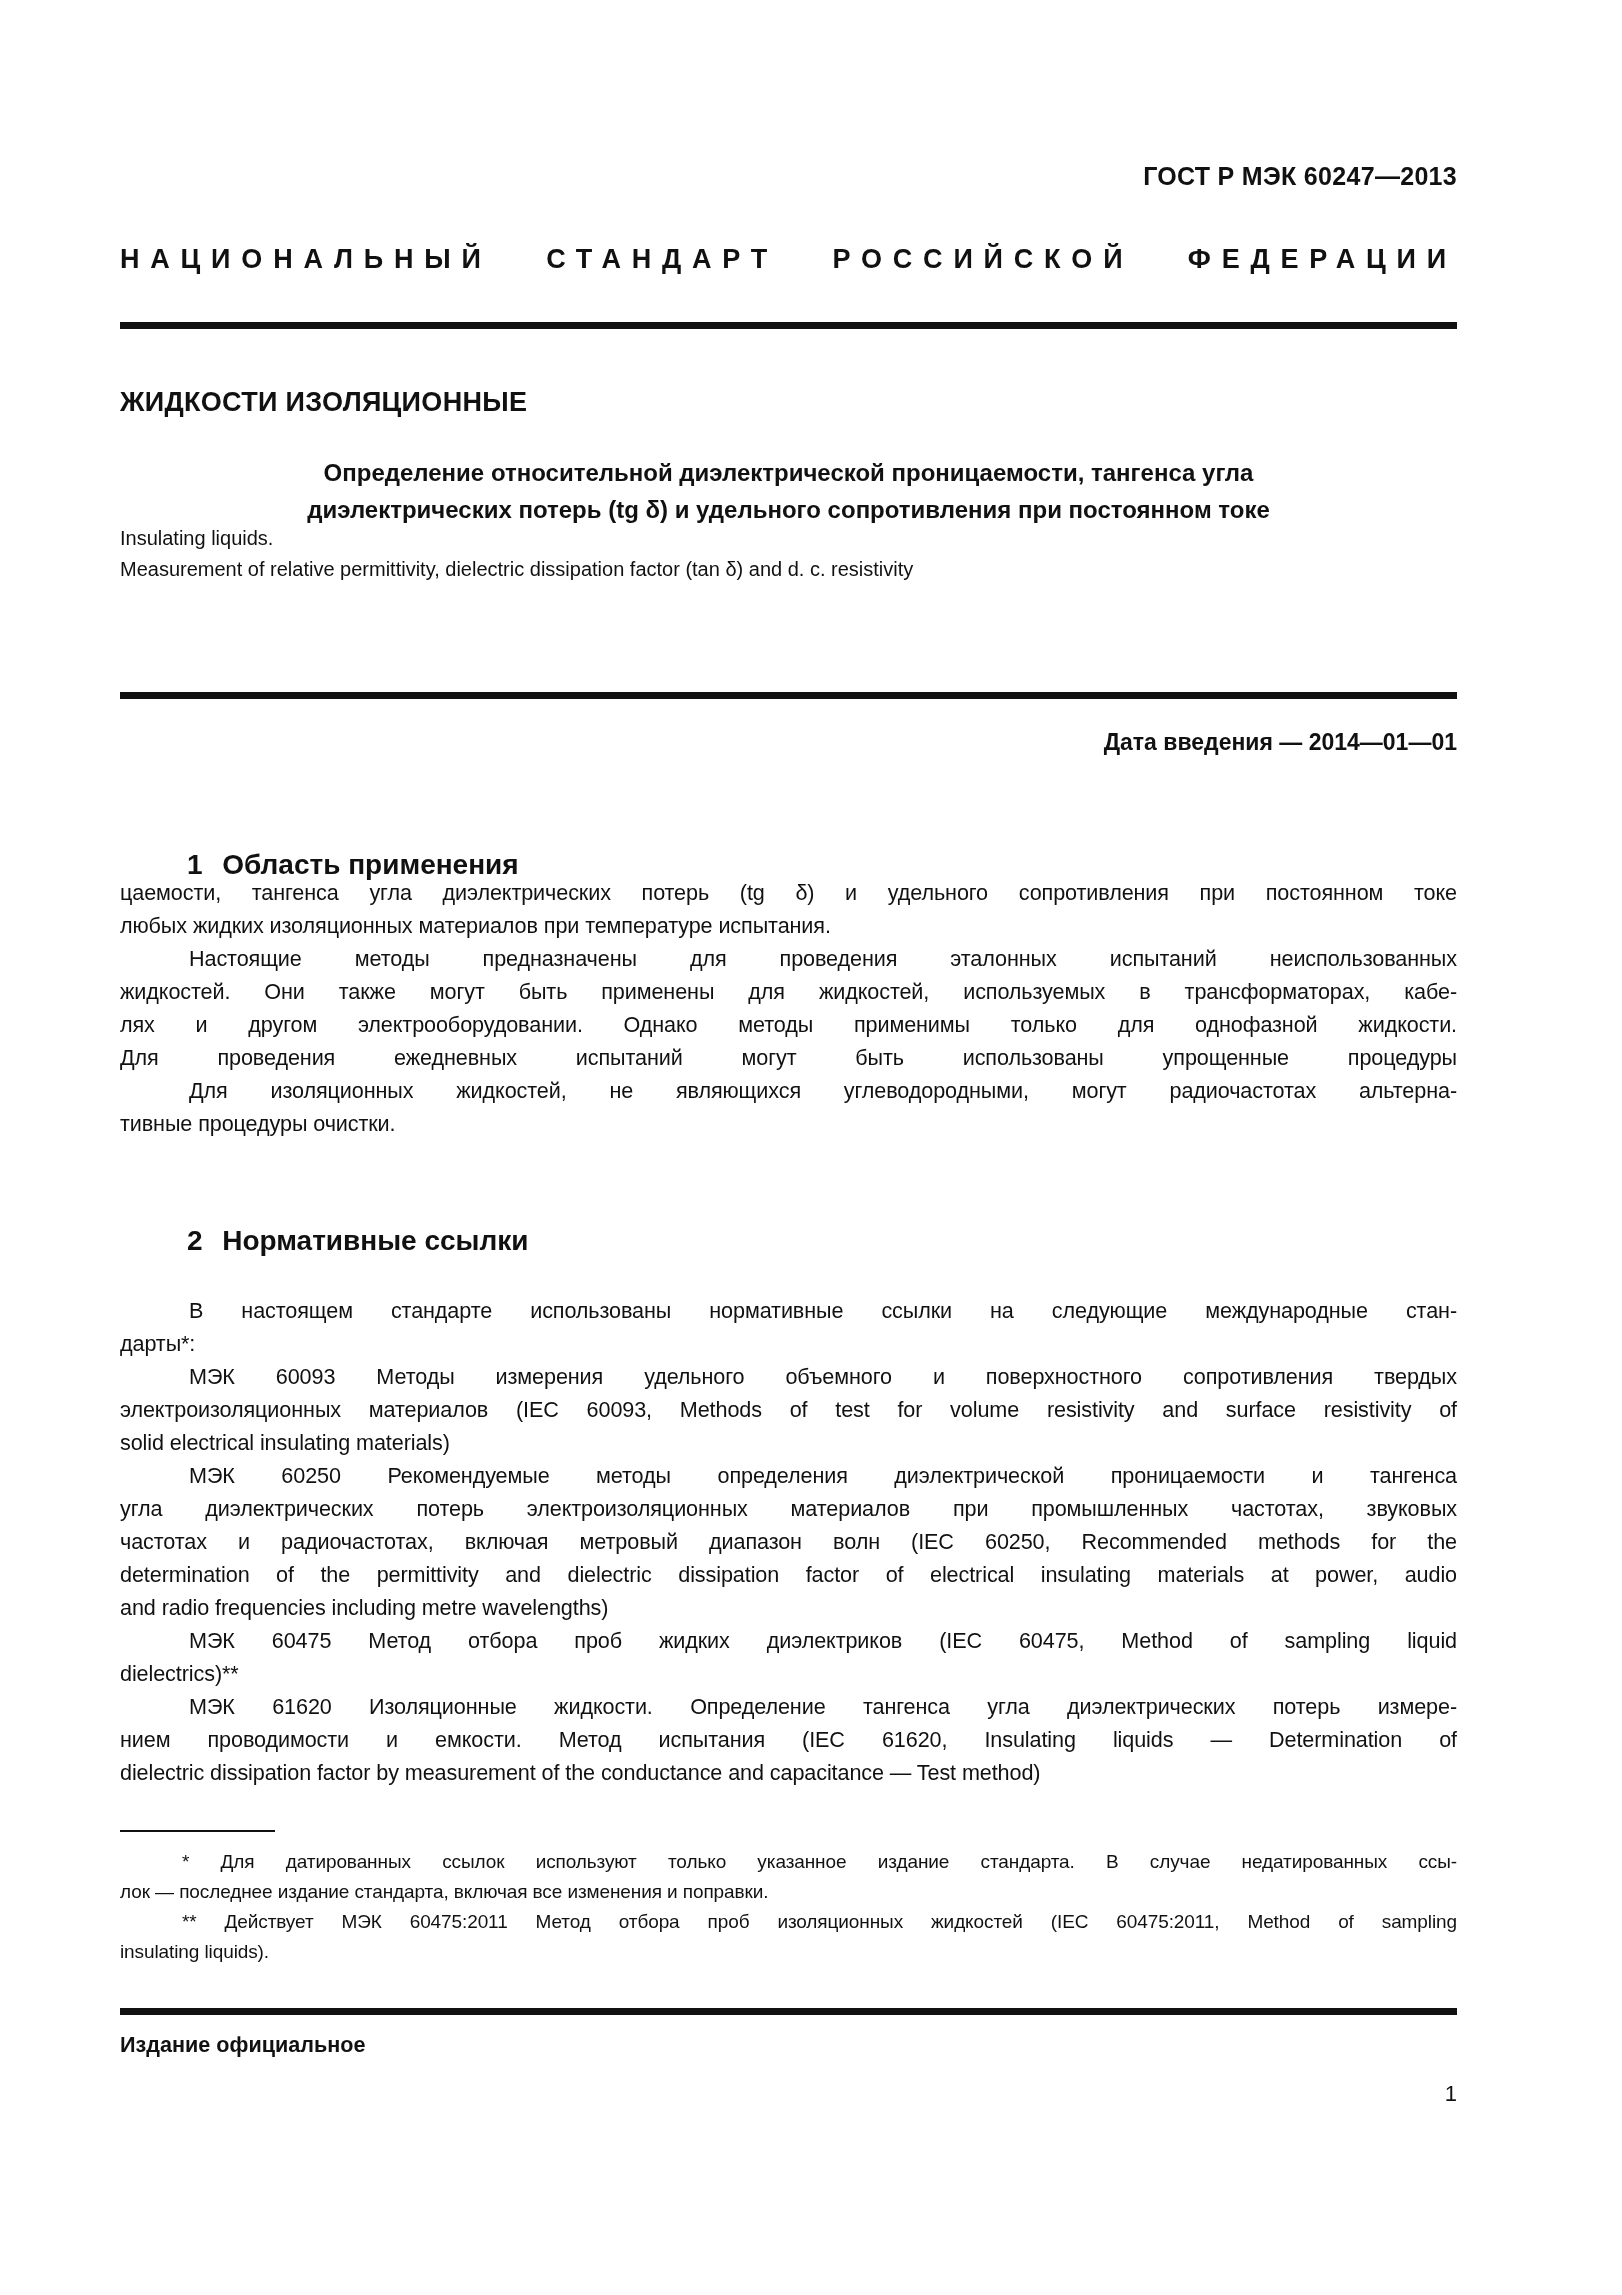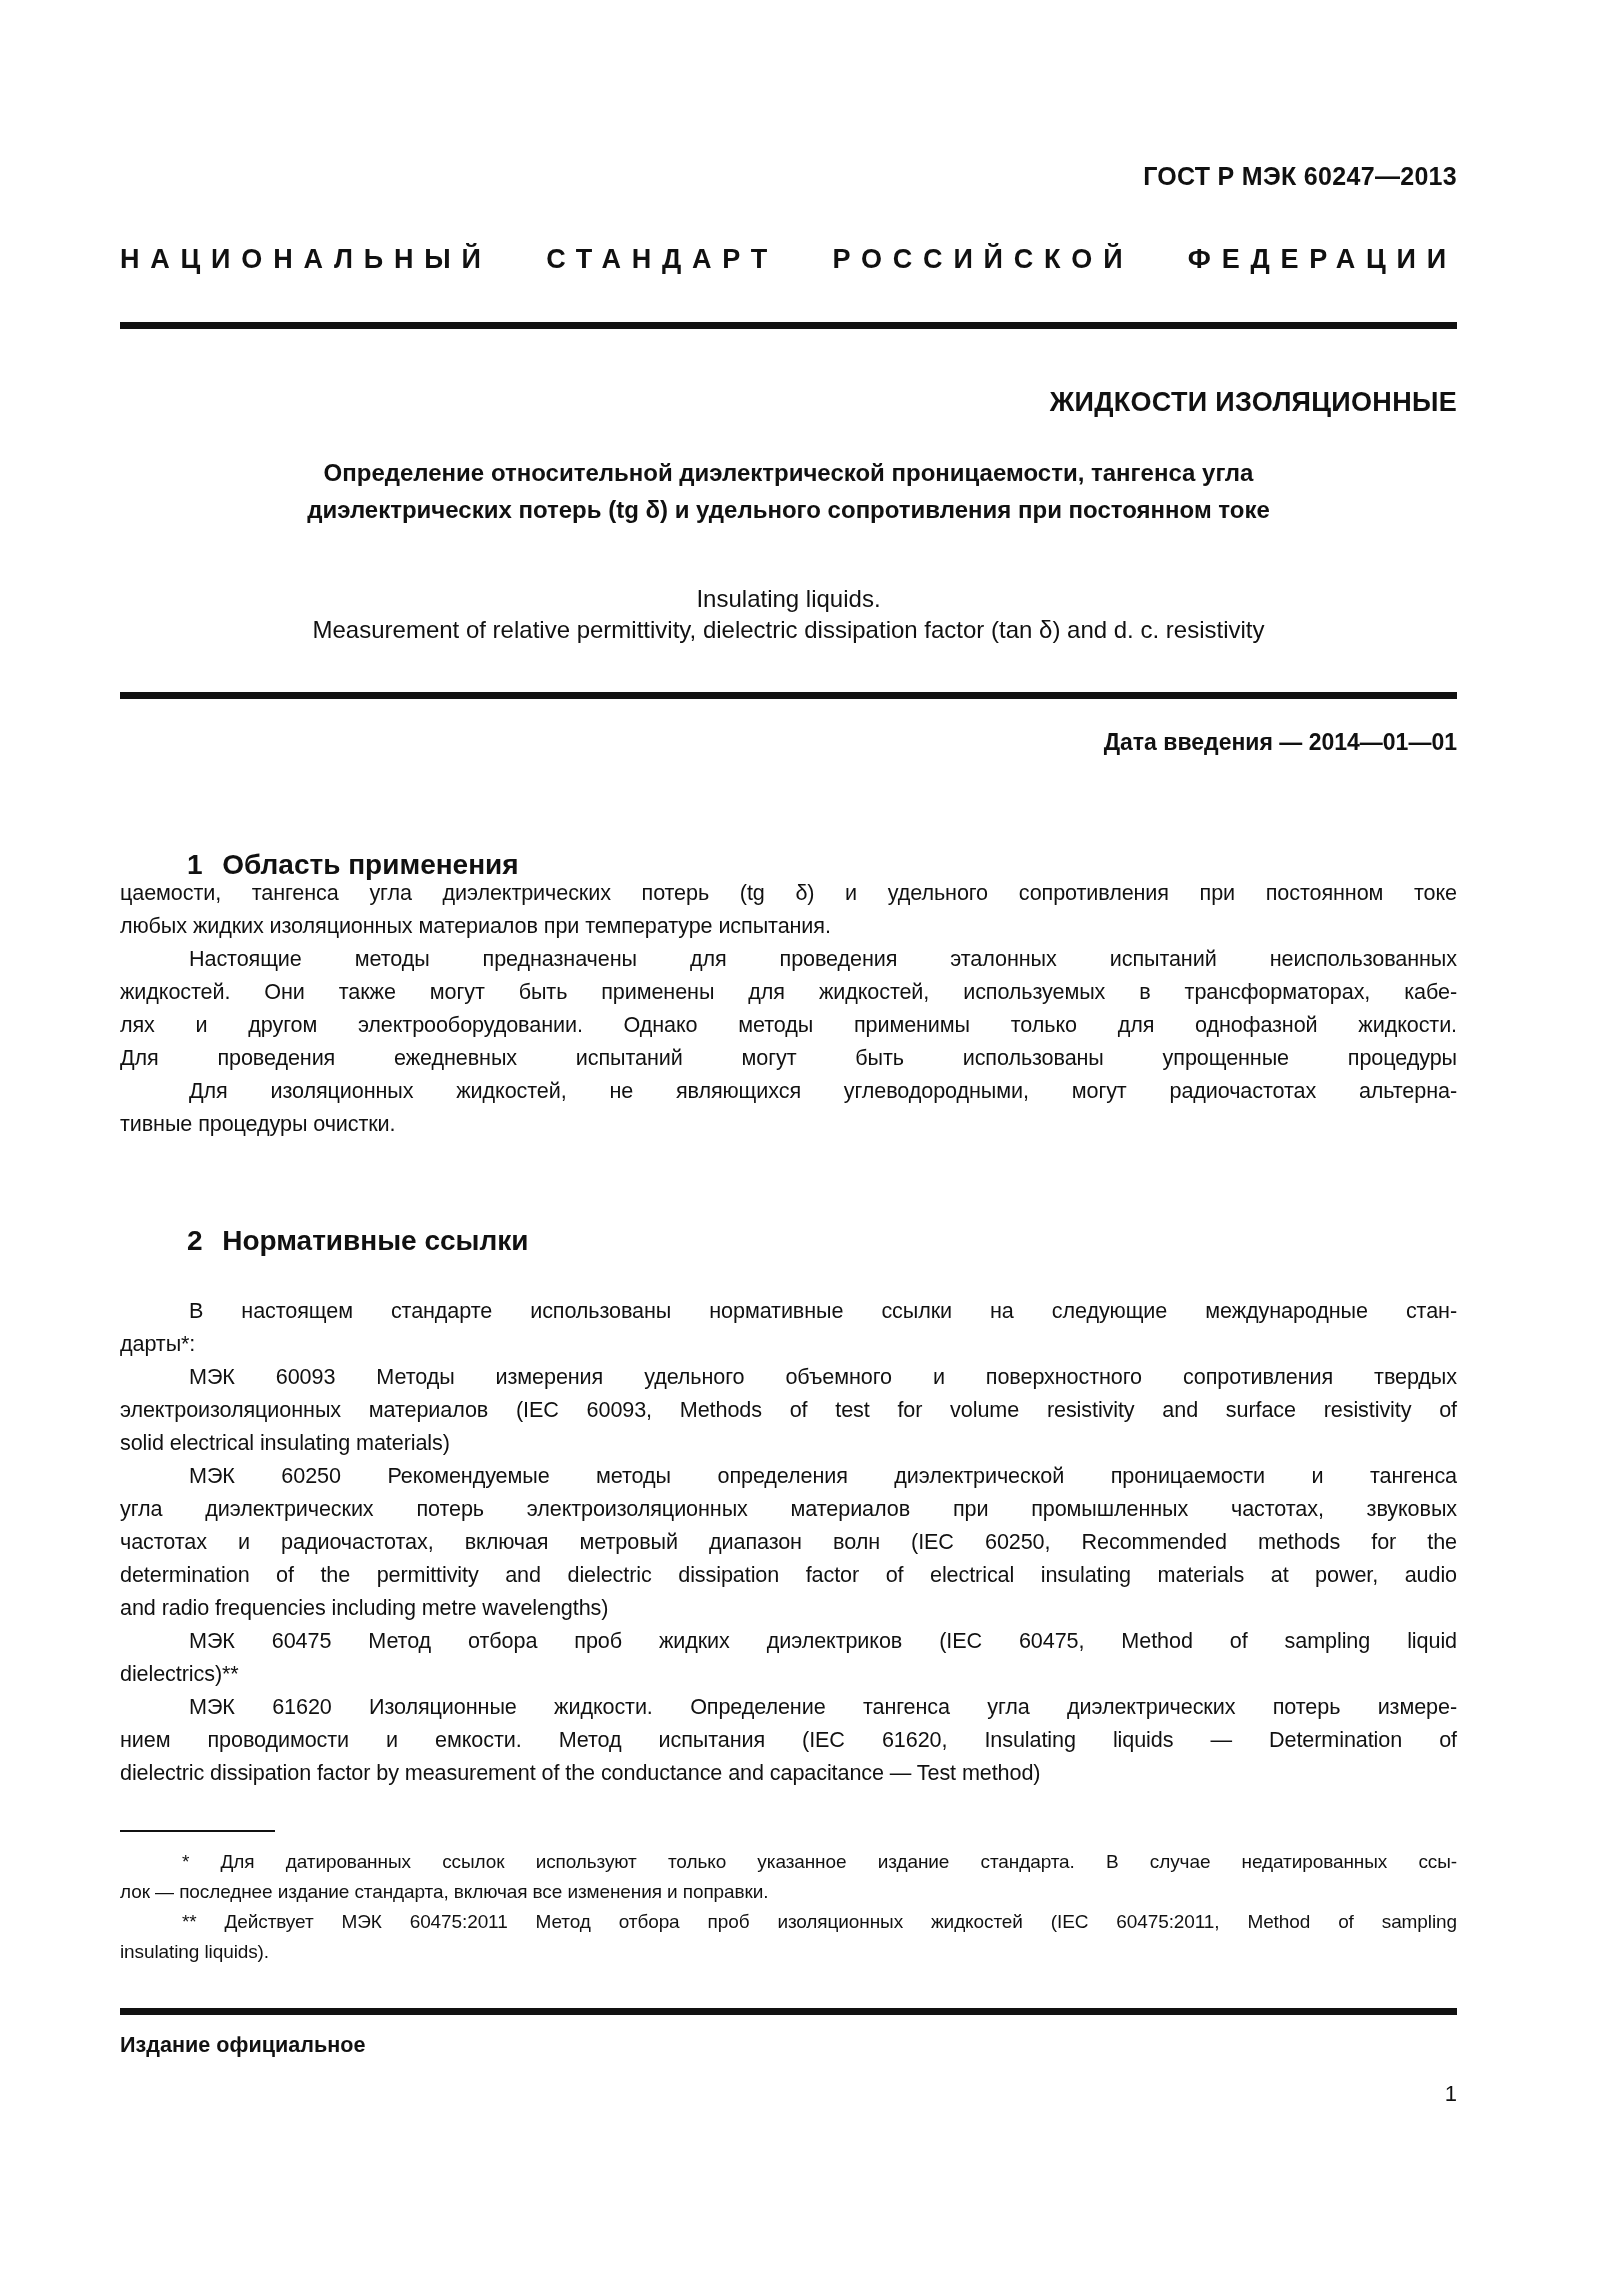--- a/index.html
+++ b/index.html
@@ -22,30 +22,30 @@
     top:244px; display:flex; justify-content:space-between;
     font-size:27px; font-weight:bold;
   }
   .banner span { letter-spacing:0.40em; white-space:nowrap; }
   .rule { background:#111; height:7.2px; }
   .rule1 { top:322px; }
   .rule2 { top:692px; }
   .rule3 { top:2008px; }
 
   .title {
-    top:387px; text-align:right;
+    top:387px; text-align:left;
     font-size:27px; font-weight:bold; letter-spacing:0.3px;
   }
   .subtitle {
     top:454px; text-align:center;
     font-size:24px; font-weight:bold; line-height:37px;
   }
   .en-sub {
-    top:583px; text-align:center;
-    font-size:24px; line-height:31px;
+    top:523px; 
+    font-size:20px; line-height:31px;
   }
   .date-line {
     top:729px; text-align:right;
     font-size:23px; font-weight:bold;
   }
 
   .sec-heading { font-size:28px; font-weight:bold; padding-left:67px; }
   .sec-heading .num { margin-right:19.6px; }
   .sec1-heading { top:805px;margin-top:44px; }
   .sec2-heading { top:1225px; }

